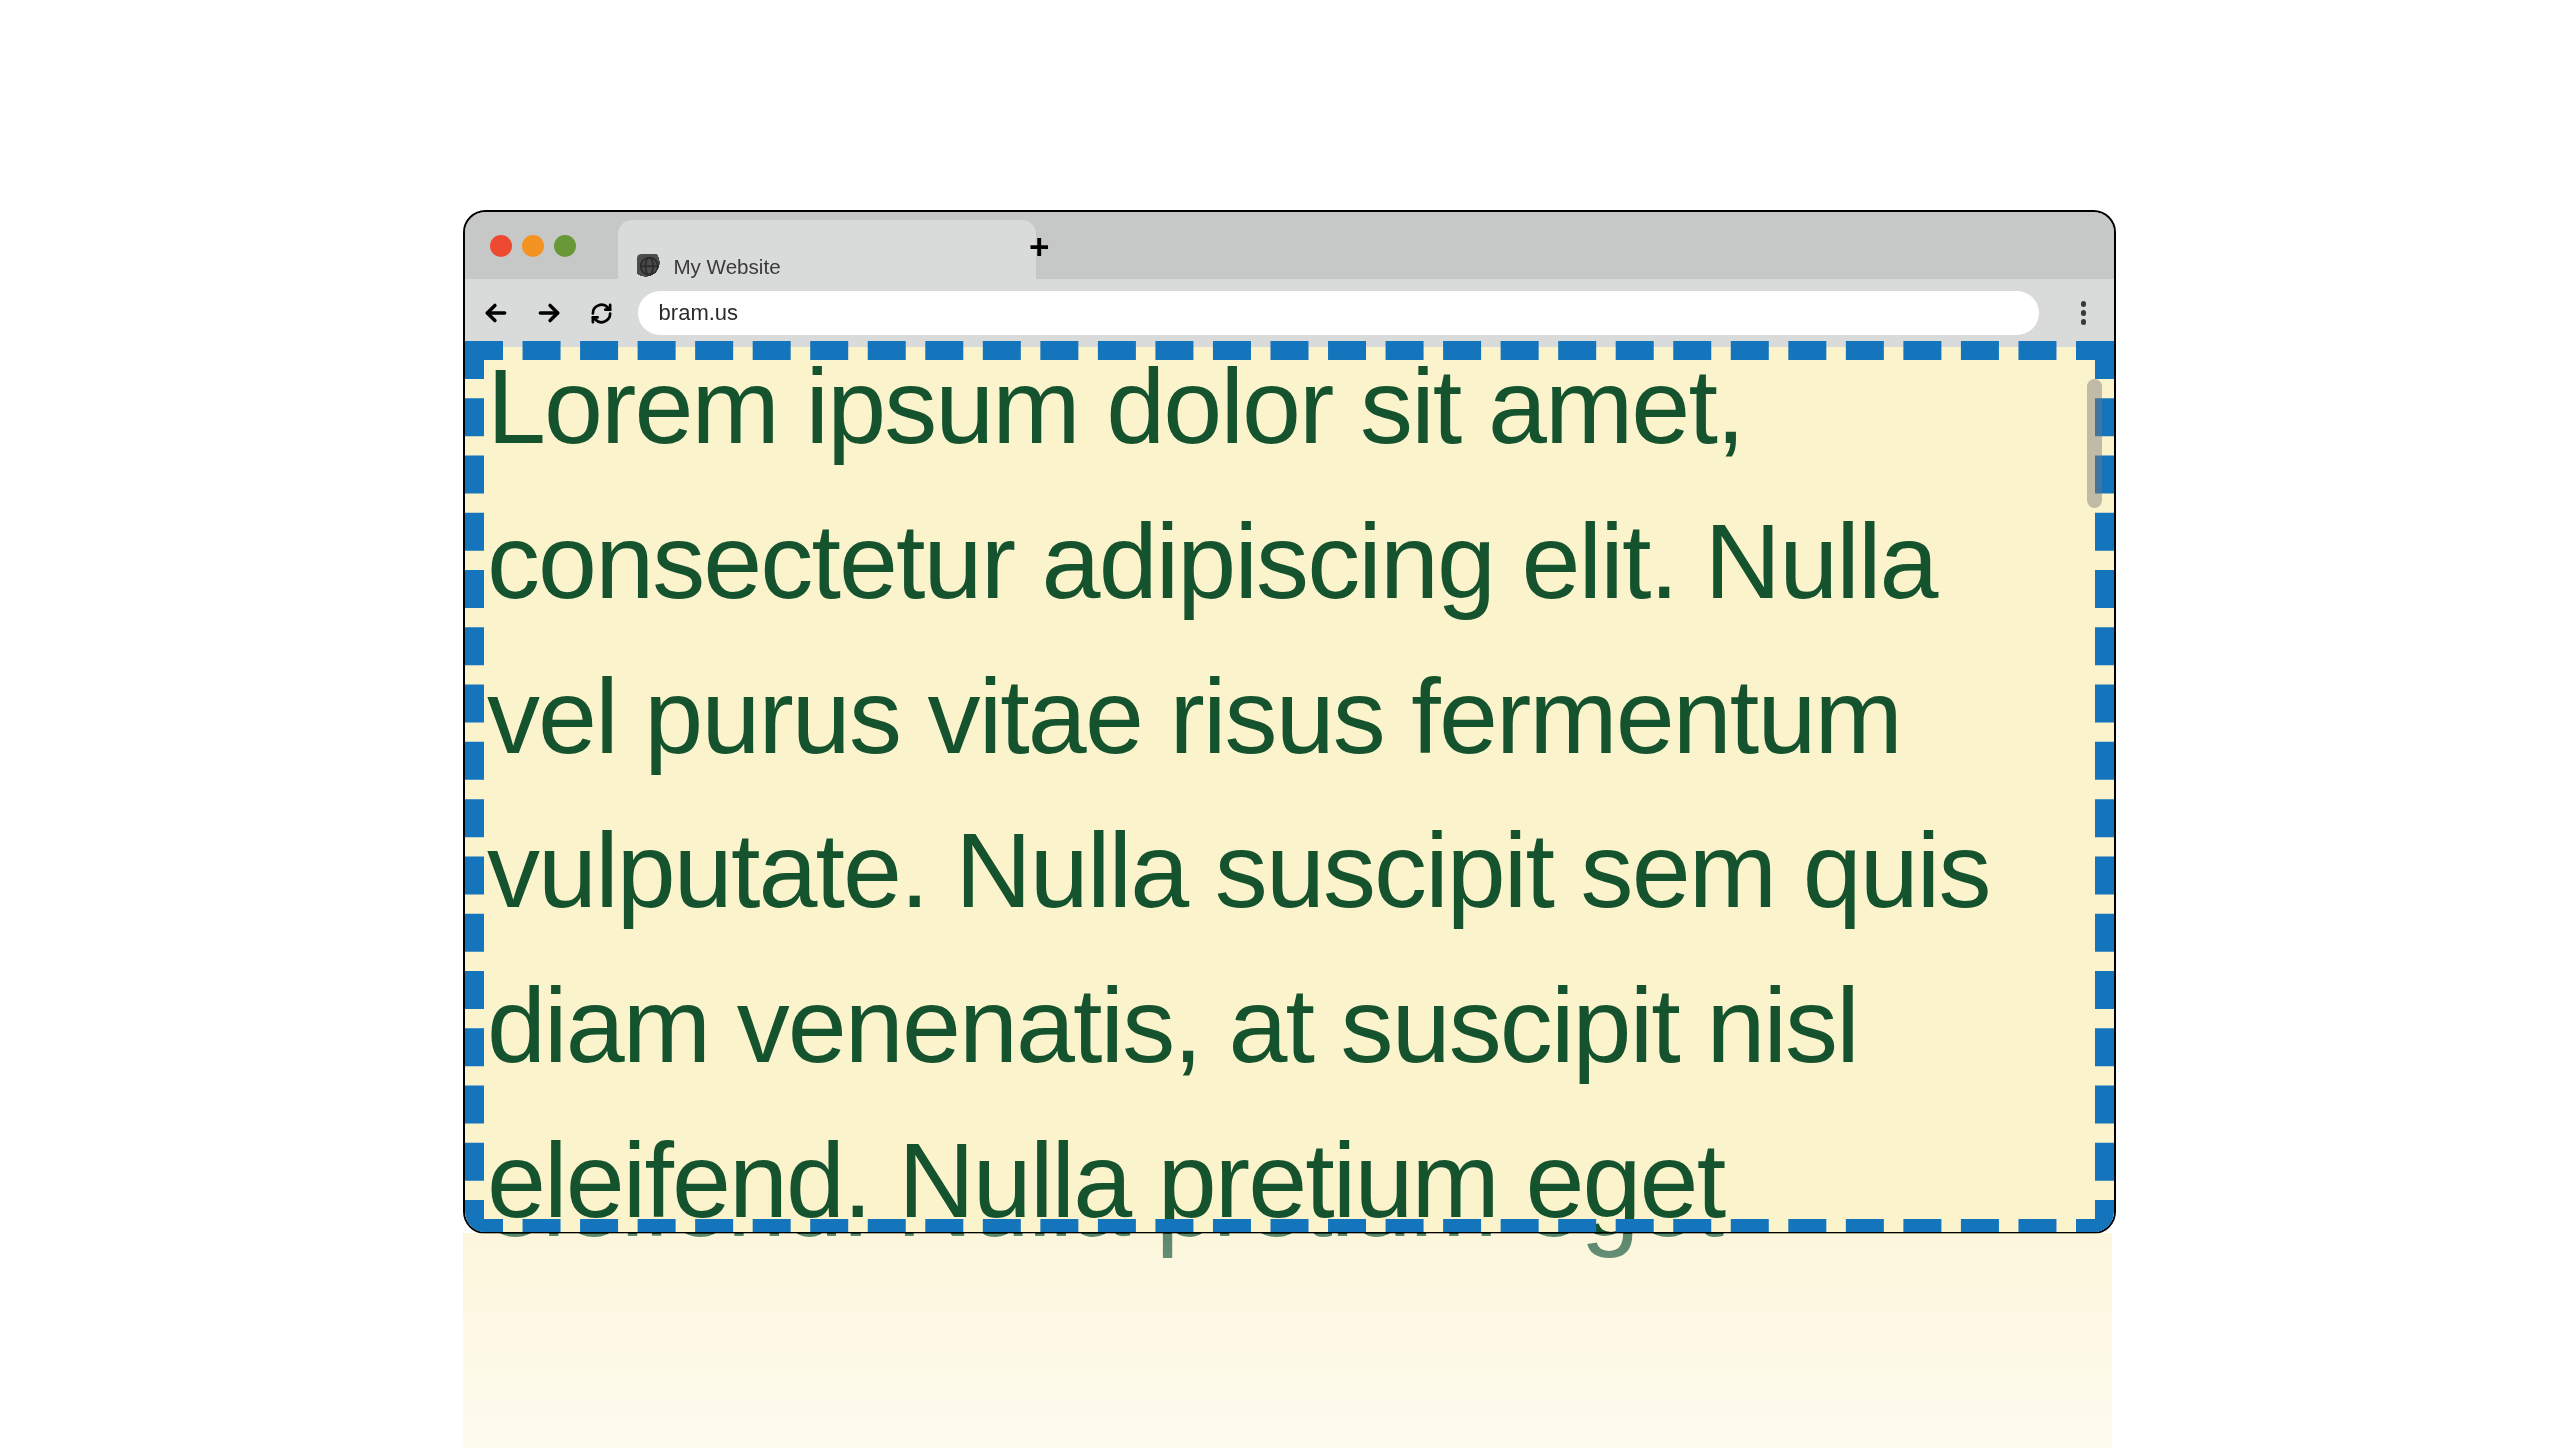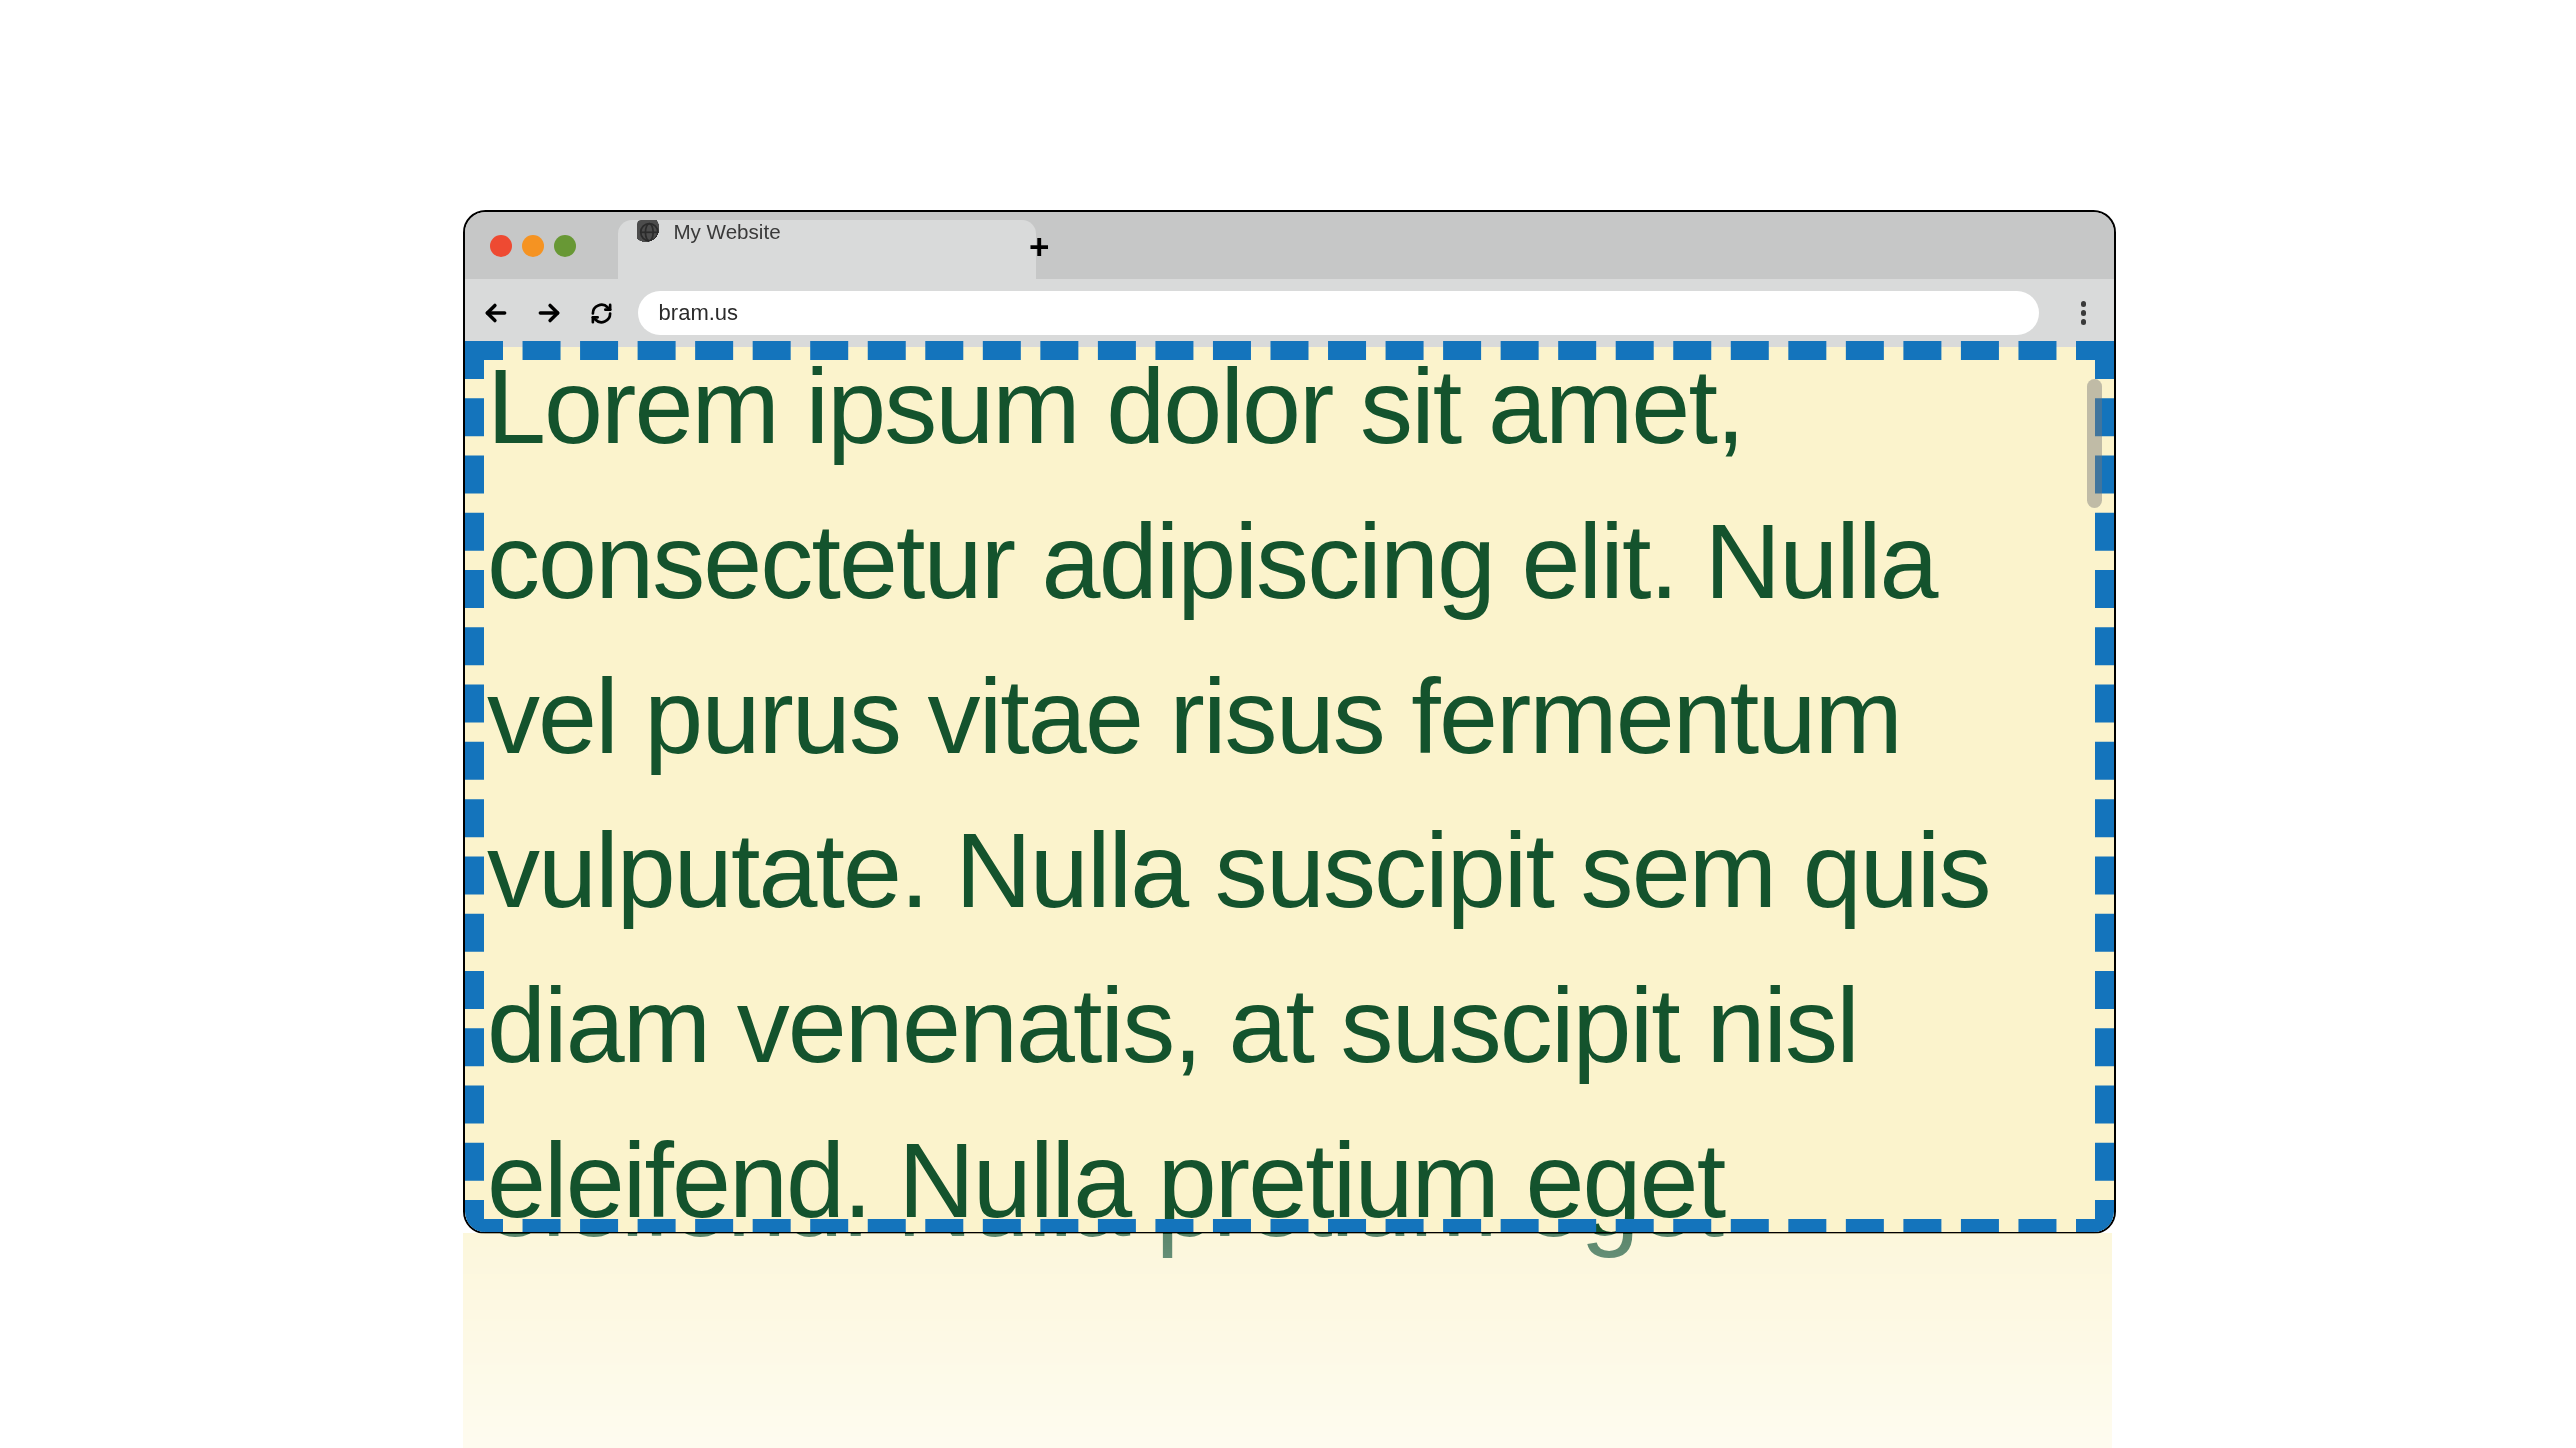--- a/index.html
+++ b/index.html
@@ -51,21 +51,21 @@
   .tab {
     position: absolute;
     left: 153px;
     top: 7.7px;
     height: 59px;
     width: 399px;
     background: #d9dada;
     border-top-left-radius: 14px;
     border-top-right-radius: 14px;
     display: flex;
-    align-items: flex-start;
+    align-items: flex-end;
     gap: 11.6px;
     padding-left: 19.3px;
   }
   .favicon {
     width: 24.5px;
     height: 24.5px;
     background: #4c4c4c;
     mask: radial-gradient(circle at 35% 35%, #000 60%, transparent 61%);
     border-radius: 3.9px;
     display: inline-flex;

